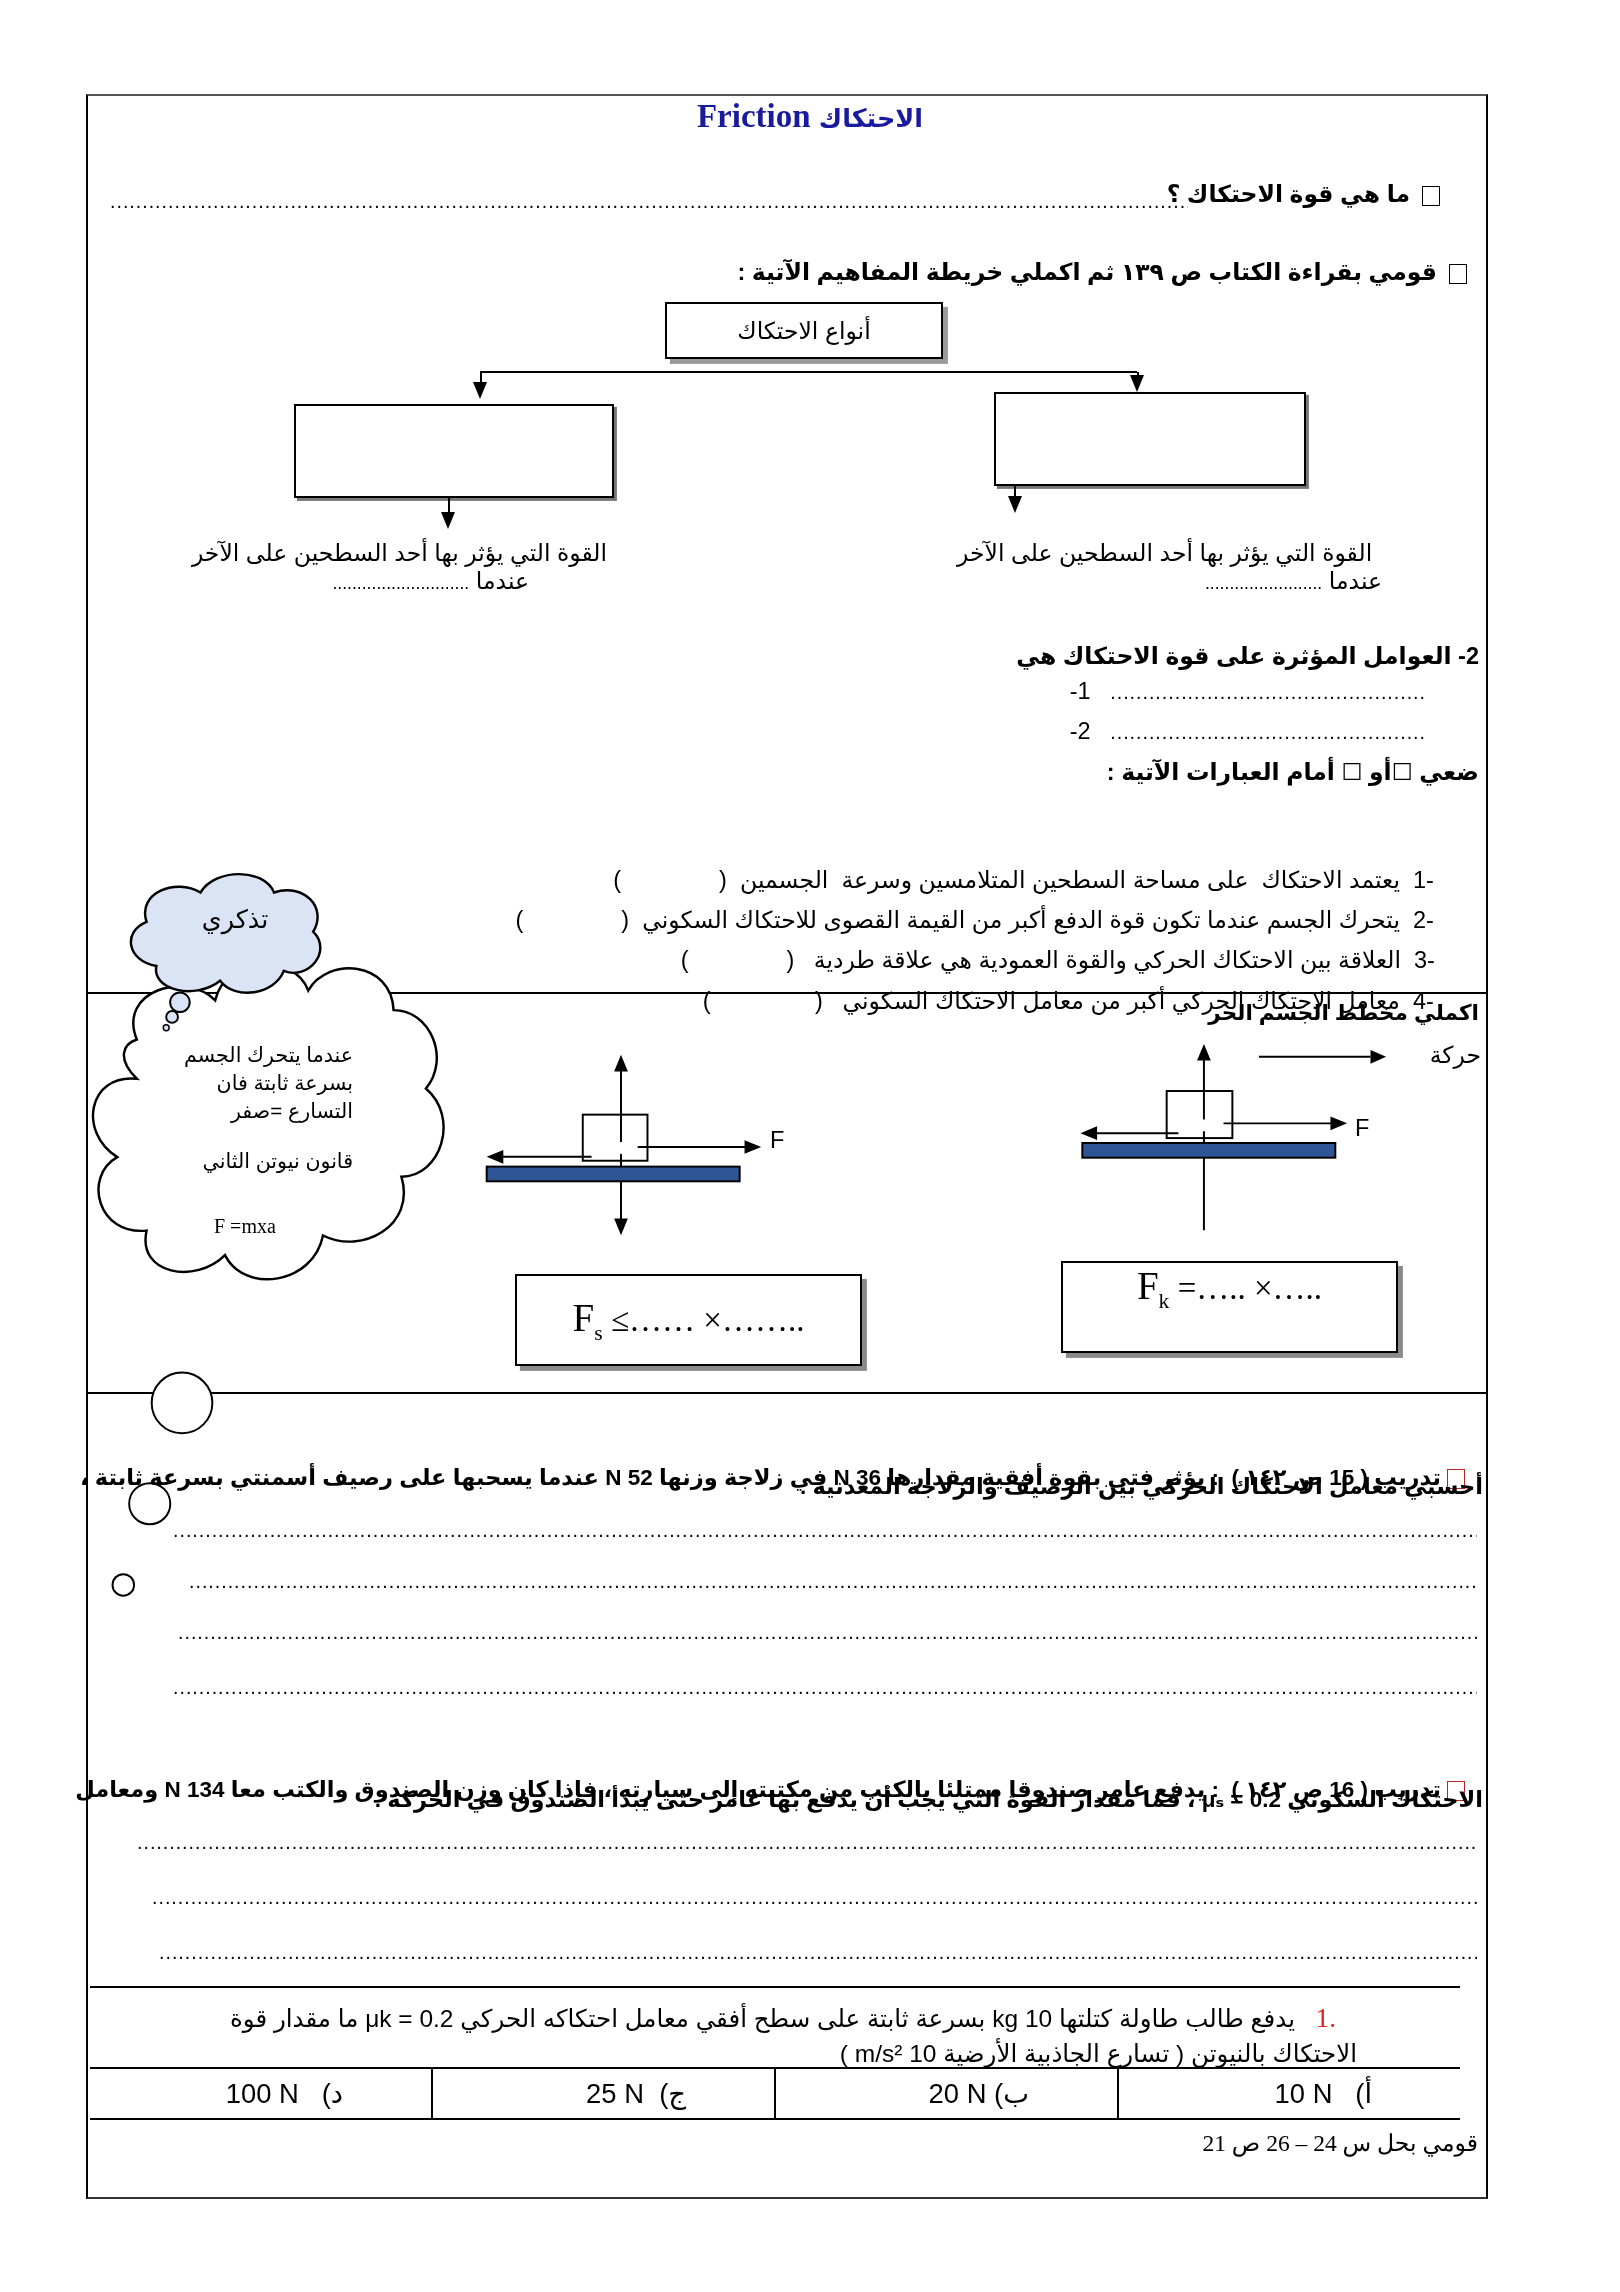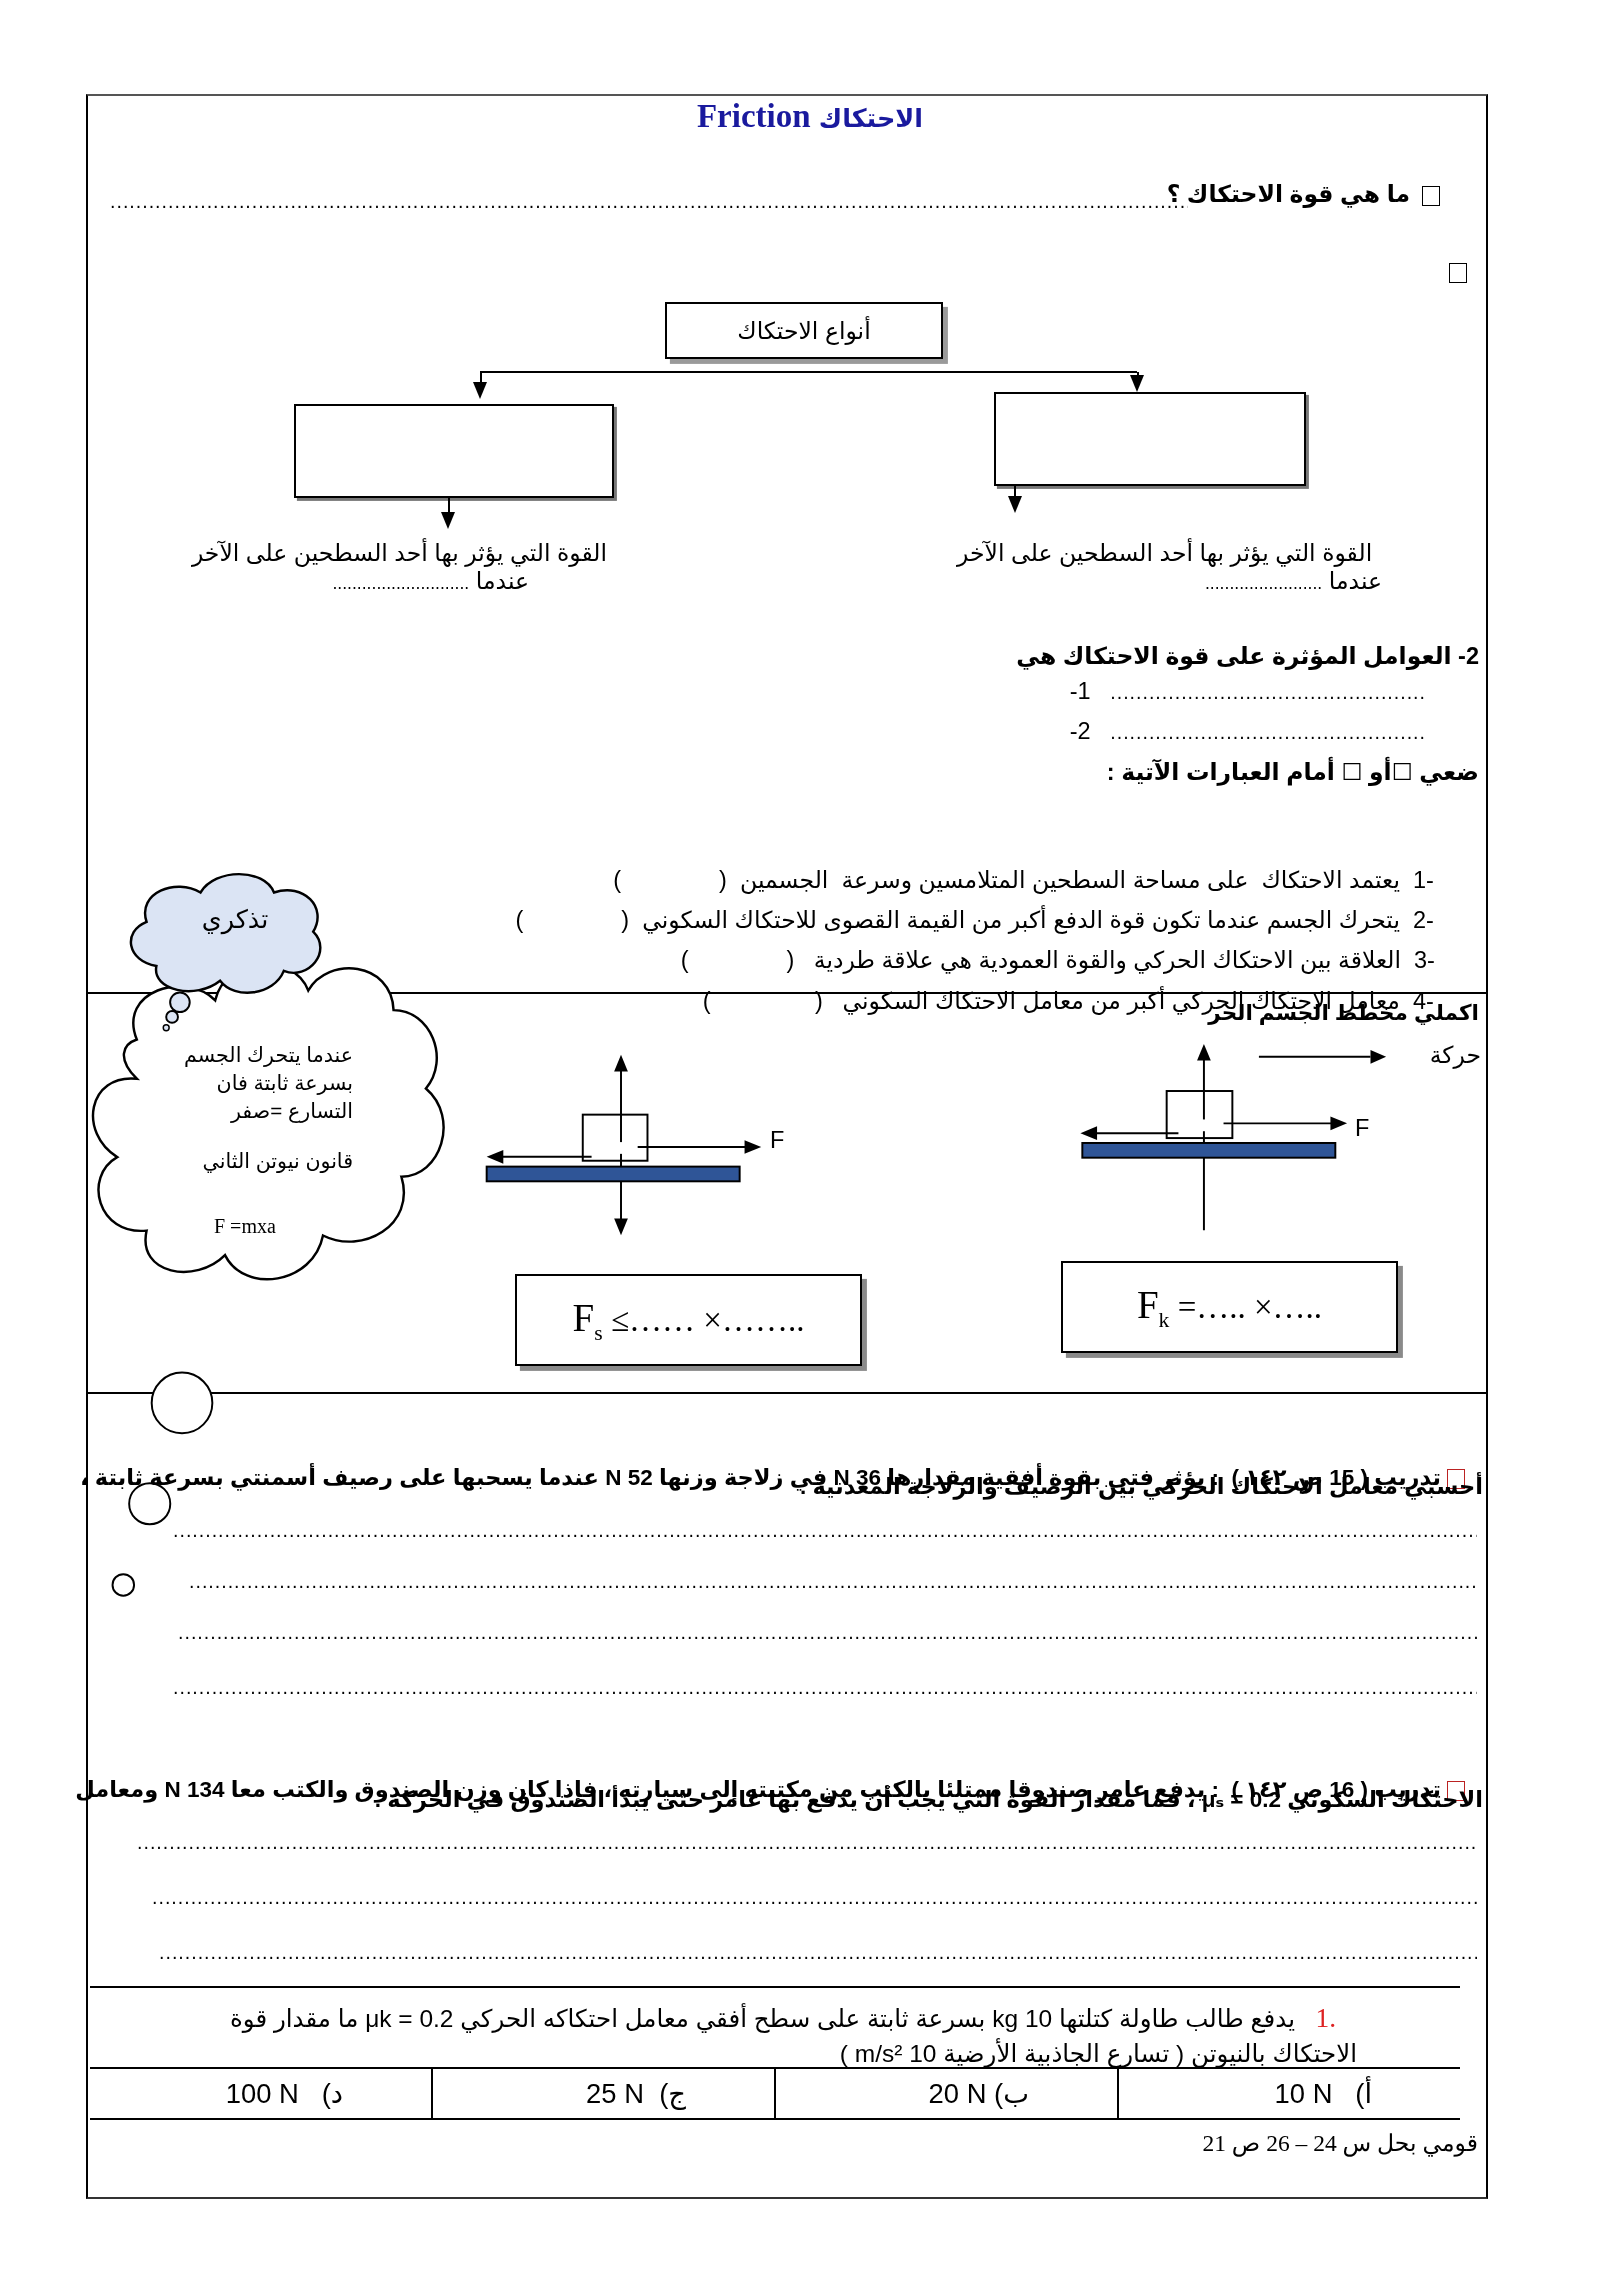--- a/index.html
+++ b/index.html
@@ -40,20 +40,21 @@
 </div>
 
 <div class="abs rtl bold-ar" style="right:174px; top:180px;">
   <span class="checkbox"></span>
   <span>ما هي قوة الاحتكاك ؟</span>
 </div>
 <div class="abs dots" style="left:110px; top:192px; width:1078px;">........................................................................................................................................................................................................................</div>
 
 <div class="abs rtl bold-ar" style="right:147px; top:258px;">
   <span class="checkbox"></span>
+  <span>قومي بقراءة الكتاب ص ١٣٩ ثم اكملي  خريطة المفاهيم الآتية  :</span>
 </div>
 
 <div class="box" style="left:665px; top:302px; width:274px; height:53px; display:flex; align-items:center; justify-content:center;">
   <span class="txt">أنواع الاحتكاك</span>
 </div>
 <div class="hline" style="left:480px; top:371px; width:657px; border-top-width:2.9px;"></div>
 <div class="vline" style="left:480px; top:372px; height:11.8px;"></div>
 <div class="arrow-down" style="left:473px; top:382px;"></div>
 <div class="vline" style="left:1137px; top:372px; height:4.9px;"></div>
 <div class="arrow-down" style="left:1130px; top:375px;"></div>
@@ -155,21 +156,21 @@
   <line x1="132" y1="96" x2="45" y2="96" stroke="#000" stroke-width="2"></line>
   <polygon points="49,89 32,96 49,103" fill="#000"></polygon>
   <rect x="34" y="106" width="258" height="15" fill="#2f5597" stroke="#000" stroke-width="2"></rect>
   <rect x="154" y="82" width="8" height="12" fill="#fff"></rect>
 </svg>
 <div class="abs" style="left:1355px; top:1115px; font-size:23.5px;">F</div>
 
 <div class="formula-box" style="left:478px; top:1274px; width:343px; height:88px; display:flex; align-items:center; justify-content:center;margin-left:37px;">
   <span><span>F</span><sub style="font-size:21.6px;">s</sub><span style="font-size:33px;"> ≤…… ×……..</span></span>
 </div>
-<div class="formula-box" style="left:1061px; top:1261px; width:333px; height:88px; display:flex; align-items:center; justify-content:center;">
+<div class="formula-box" style="left:1061px; top:1261px; width:333px; height:88px; display:flex; justify-content:center;">
   <span><span>F</span><sub style="font-size:21.6px;">k</sub><span style="font-size:33px;"> =….. ×…..</span></span>
 </div>
 
 <div class="hline" style="left:86px; top:1392px; width:1400px; border-top-width:2px;"></div>
 
 <svg class="abs" style="left:78px; top:1353px;" width="255" height="274" viewBox="0 0 260 280">
   <circle cx="106" cy="51" r="31" fill="#fff" stroke="#000" stroke-width="2"></circle>
   <circle cx="73" cy="154" r="21" fill="none" stroke="#000" stroke-width="2"></circle>
   <circle cx="46" cy="237" r="11" fill="none" stroke="#000" stroke-width="2"></circle>
 </svg>

